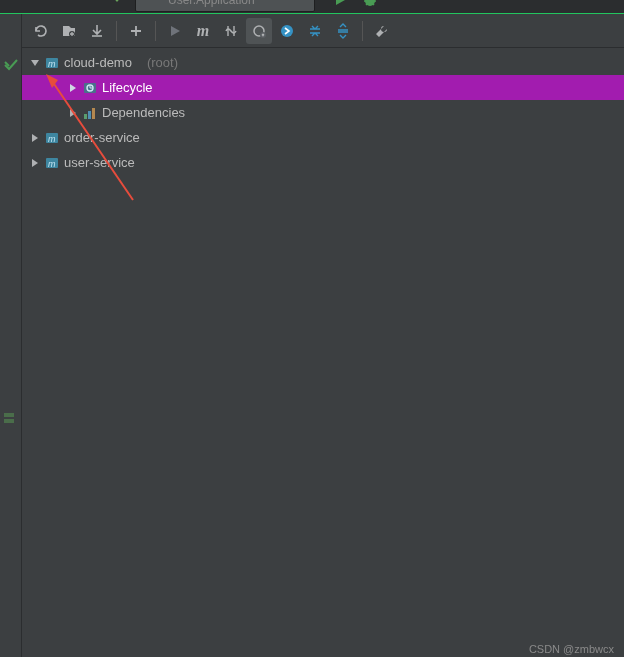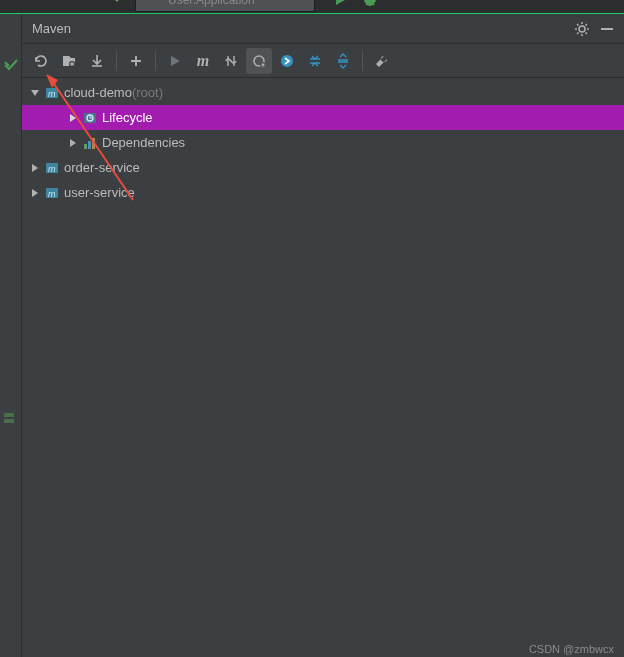--- a/index.html
+++ b/index.html
@@ -156,21 +156,21 @@
     .arrow svg { display: block; }
     .node-icon {
       width: 16px;
       height: 16px;
       margin-right: 4px;
       display: flex;
       align-items: center;
       justify-content: center;
     }
     .node-label { color: #bbbbbb; }
-    .node-suffix { color: #787878; margin-left: 0; }
+    .node-suffix { color: #787878; margin-left: 15px; }
     .indent-2 { padding-left: 44px; }
     .watermark {
       position: absolute;
       bottom: 2px;
       right: 10px;
       color: #8a8a8a;
       font-size: 11px;
     }
     .red-arrow {
       position: absolute;
@@ -210,36 +210,20 @@
       <svg width="14" height="14" viewBox="0 0 14 14">
           <path d="M1 7 L5 11 L13 2" stroke="#499c54" stroke-width="2" fill="none"></path>
           <path d="M1 4 L5 8" stroke="#499c54" stroke-width="2" fill="none"></path>
         </svg>
     </span>
     <div class="diff-mark"></div>
     <div class="diff-mark2"></div>
   </div>
 
   <div class="panel">
-    <div class="panel-header">
-      <span class="panel-title">Maven</span>
-      <span class="panel-header-right">
-        <span>
-          <svg width="16" height="16" viewBox="0 0 16 16">
-              <circle cx="8" cy="8" r="3" fill="none" stroke="#afb1b3" stroke-width="1.5"></circle>
-              <path d="M8 1 V3 M8 13 V15 M1 8 H3 M13 8 H15 M3 3 L4.5 4.5 M11.5 11.5 L13 13 M3 13 L4.5 11.5 M11.5 4.5 L13 3" stroke="#afb1b3" stroke-width="1.5"></path>
-            </svg>
-        </span>
-        <span>
-          <svg width="14" height="14" viewBox="0 0 14 14">
-              <rect x="1" y="6" width="12" height="2" fill="#afb1b3"></rect>
-            </svg>
-        </span>
-      </span>
-    </div>
 
     <div class="toolbar">
       <div class="tb-btn">
         <svg width="16" height="16" viewBox="0 0 16 16">
             <path d="M3 8 A5 5 0 1 1 5 12" fill="none" stroke="#afb1b3" stroke-width="1.6"></path>
             <path d="M3 4 L3 8 L7 8" fill="none" stroke="#afb1b3" stroke-width="1.6"></path>
           </svg>
       </div>
       <div class="tb-btn">
         <svg width="16" height="16" viewBox="0 0 16 16">

